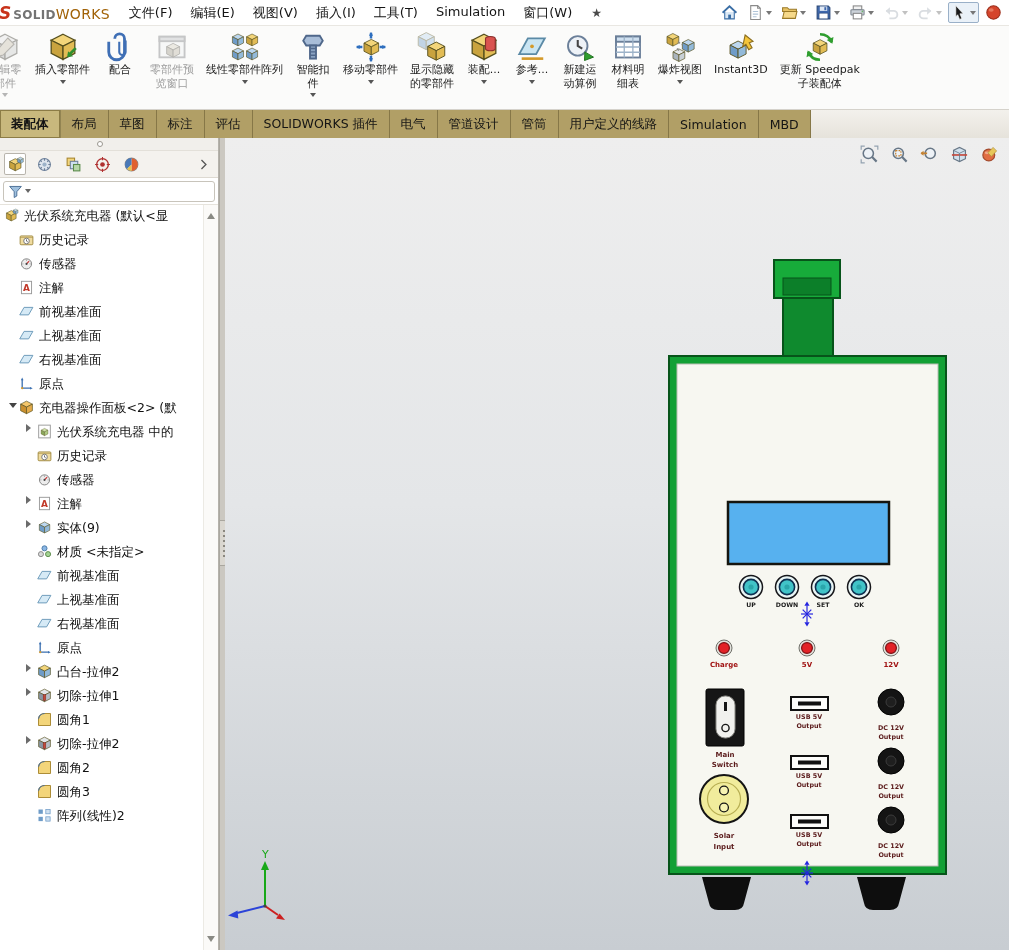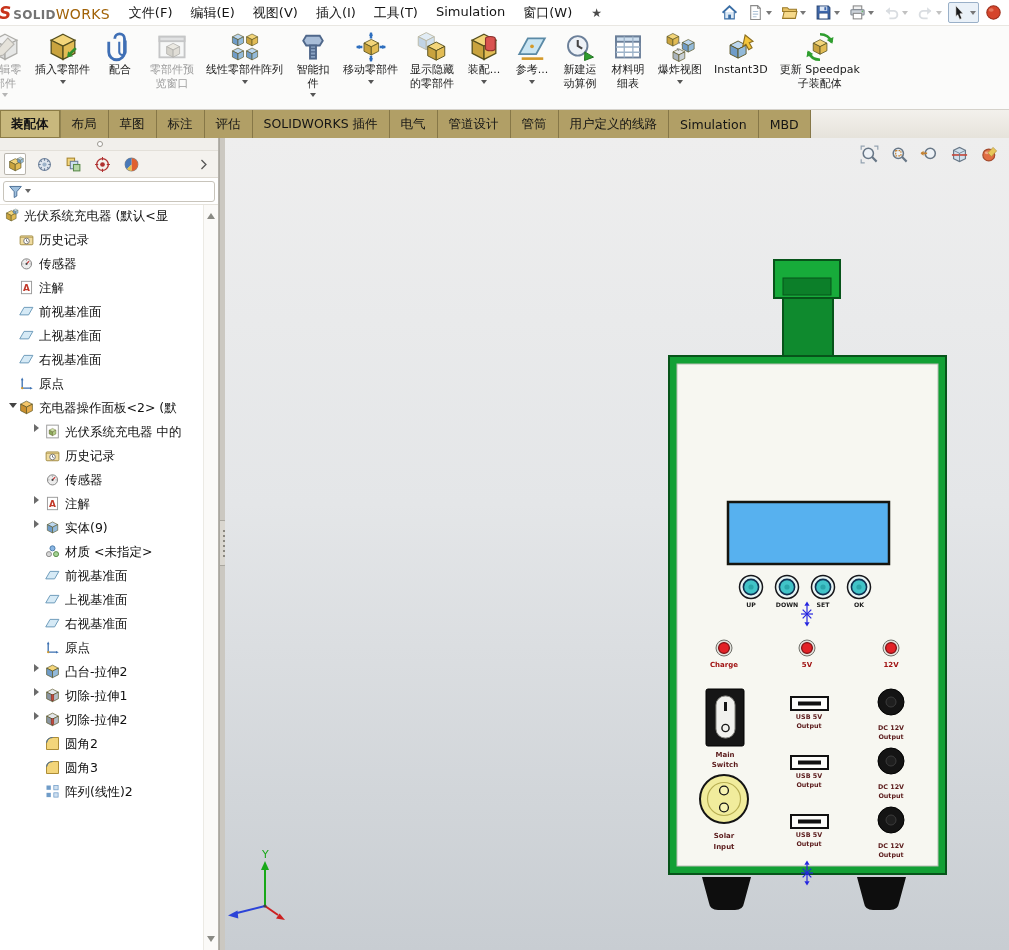--- a/index.html
+++ b/index.html
@@ -58,21 +58,21 @@
   .ptab.active{background:#fff;box-shadow:inset 0 0 0 1px #b8b4ac}
   .ptab-chevron{margin-left:auto}
   .filter-row{height:27px;display:flex;align-items:center;padding:2px 3px;border-bottom:1px solid #e6e3dc}
   .filter-box{flex:1;height:21px;border:1px solid #c8c4bb;border-radius:3px;display:flex;
     align-items:center;padding:0 4px;background:#fff;gap:2px}
   .fcaret{width:0;height:0;border:3px solid transparent;border-top:4px solid #666;margin-top:3px}
 
   .tree-wrap{flex:1;position:relative;overflow:hidden}
   .tree{position:absolute;left:0;right:15px;top:0;bottom:0;padding-top:3px;overflow:hidden}
   .trow{height:24px;display:flex;white-space:nowrap;overflow:hidden}
-  .lvl0{padding-left:4px}.lvl1{padding-left:6px}.lvl2{padding-left:32px}
+  .lvl0{padding-left:4px}.lvl1{padding-left:6px}.lvl2{padding-left:24px}
   .tcaret{width:13px;flex:none;display:flex;justify-content:center}
   .c-right i{display:block;width:0;height:0;border:4px solid transparent;border-left:5.5px solid #6b6b6b}
   .c-down i{display:block;width:0;height:0;border:4.5px solid transparent;border-top:5.5px solid #444;margin-top:3px}
   .ticon{width:16px;height:15px;margin-right:4px;flex:none;display:flex}
   .tlabel{font-size:12.5px;color:#101010}
   .scroll-lane{position:absolute;right:0;top:0;bottom:0;width:15px;background:#fbfaf8;border-left:1px solid #eceae4}
   .sarrow{position:absolute;left:3px;width:0;height:0;border:4.5px solid transparent}
   .sarrow.up{top:4px;border-bottom:6px solid #8a8a84}
   .sarrow.down{bottom:4px;border-top:6px solid #8a8a84}
 
@@ -791,20 +791,30 @@
                 <svg viewBox="0 0 16 16" width="15" height="15">
                   <path d="M8 1.2 14.3 4.4 8 7.6 1.7 4.4Z" fill="#e3e7ea" stroke="#56501e" stroke-width=".7"></path>
                   <path d="M1.7 4.4 8 7.6V14.6L1.7 11.4Z" fill="#8a96a2" stroke="#56501e" stroke-width=".7"></path>
                   <path d="M14.3 4.4 8 7.6V14.6l6.3-3.2Z" fill="#b4bec6" stroke="#56501e" stroke-width=".7"></path>
                   <rect x="6.6" y="7.2" width="2.8" height="6" fill="#c24a3a" stroke="#7a2a20" stroke-width=".5"></rect>
                 </svg>
               </span>
               <span class="tlabel">切除-拉伸1</span>
             </div>
             <div class="trow lvl2">
+              <span class="tcaret "></span>
+              <span class="ticon">
+                <svg viewBox="0 0 16 16" width="15" height="15">
+                  <path d="M1.6 14.4V7.2A6.6 6.6 0 0 1 8.2 1.6h6.2v12.8Z" fill="#f3d57a" stroke="#a8862e"></path>
+                  <path d="M1.6 7.2A6.6 6.6 0 0 1 8.2 1.6" fill="none" stroke="#4a6d94" stroke-width="1.2"></path>
+                </svg>
+              </span>
+              <span class="tlabel">圆角1</span>
+            </div>
+            <div class="trow lvl2">
               <span class="tcaret c-right">
                 <i></i>
               </span>
               <span class="ticon">
                 <svg viewBox="0 0 16 16" width="15" height="15">
                   <path d="M8 1.2 14.3 4.4 8 7.6 1.7 4.4Z" fill="#e3e7ea" stroke="#56501e" stroke-width=".7"></path>
                   <path d="M1.7 4.4 8 7.6V14.6L1.7 11.4Z" fill="#8a96a2" stroke="#56501e" stroke-width=".7"></path>
                   <path d="M14.3 4.4 8 7.6V14.6l6.3-3.2Z" fill="#b4bec6" stroke="#56501e" stroke-width=".7"></path>
                   <rect x="6.6" y="7.2" width="2.8" height="6" fill="#c24a3a" stroke="#7a2a20" stroke-width=".5"></rect>
                 </svg>

